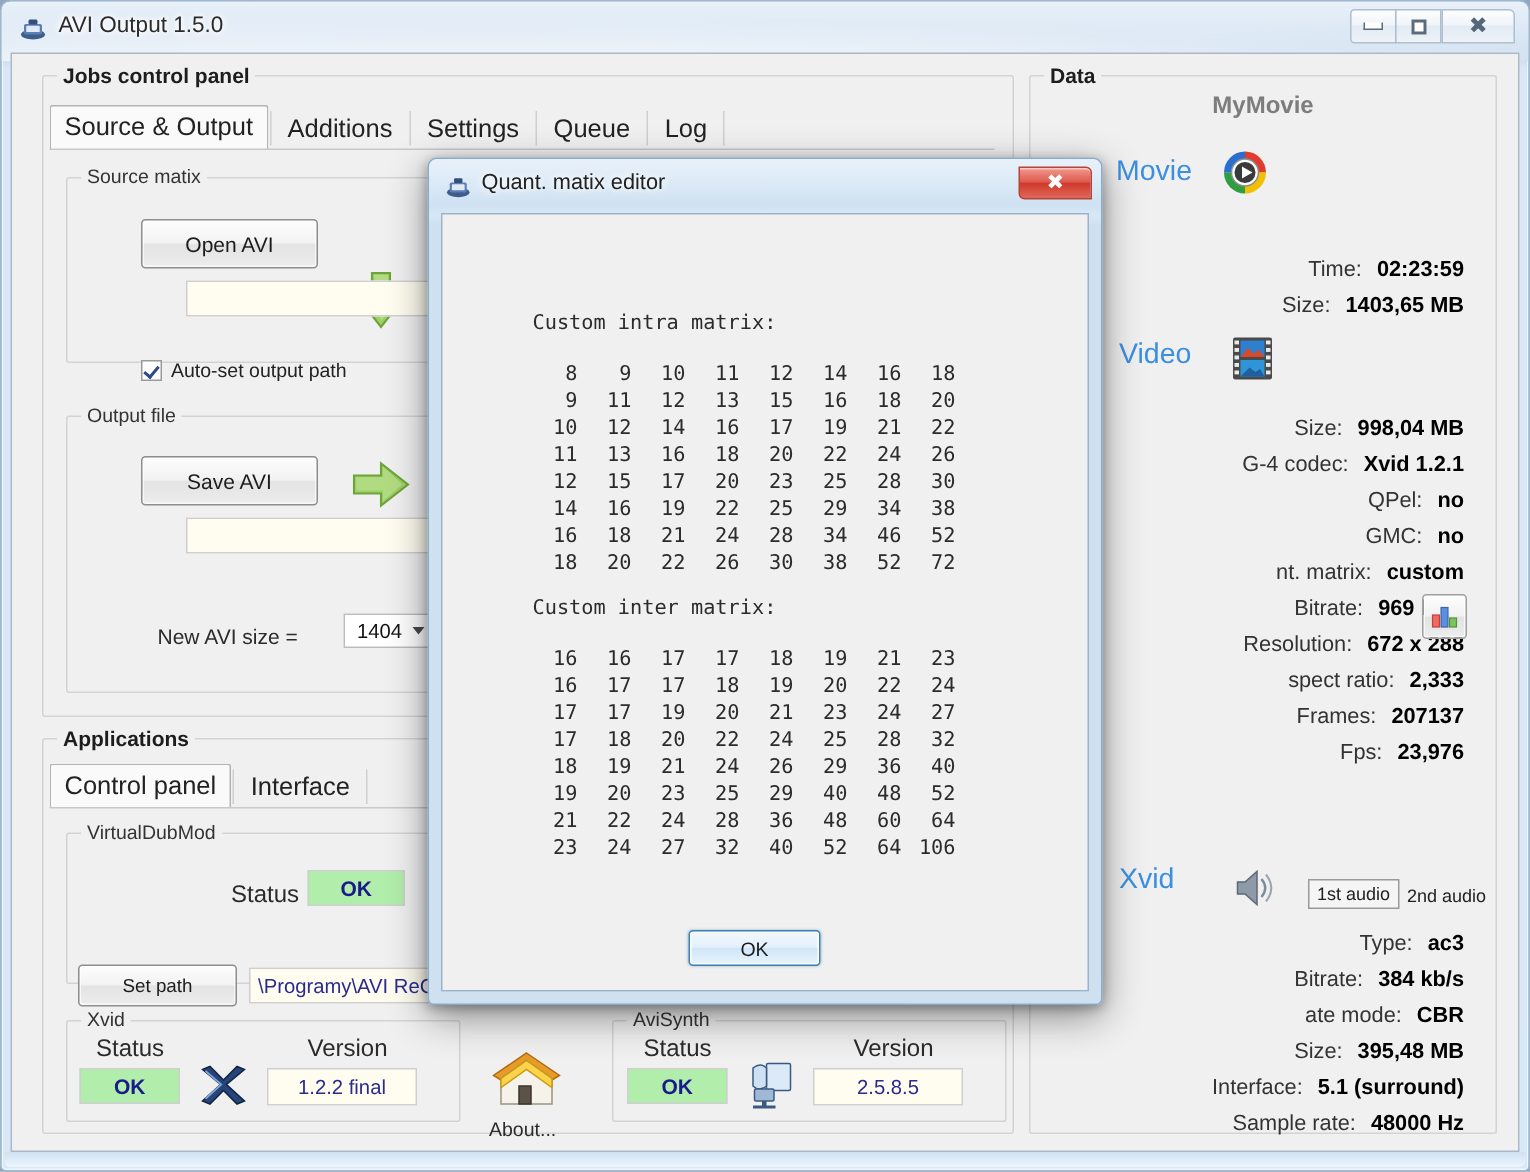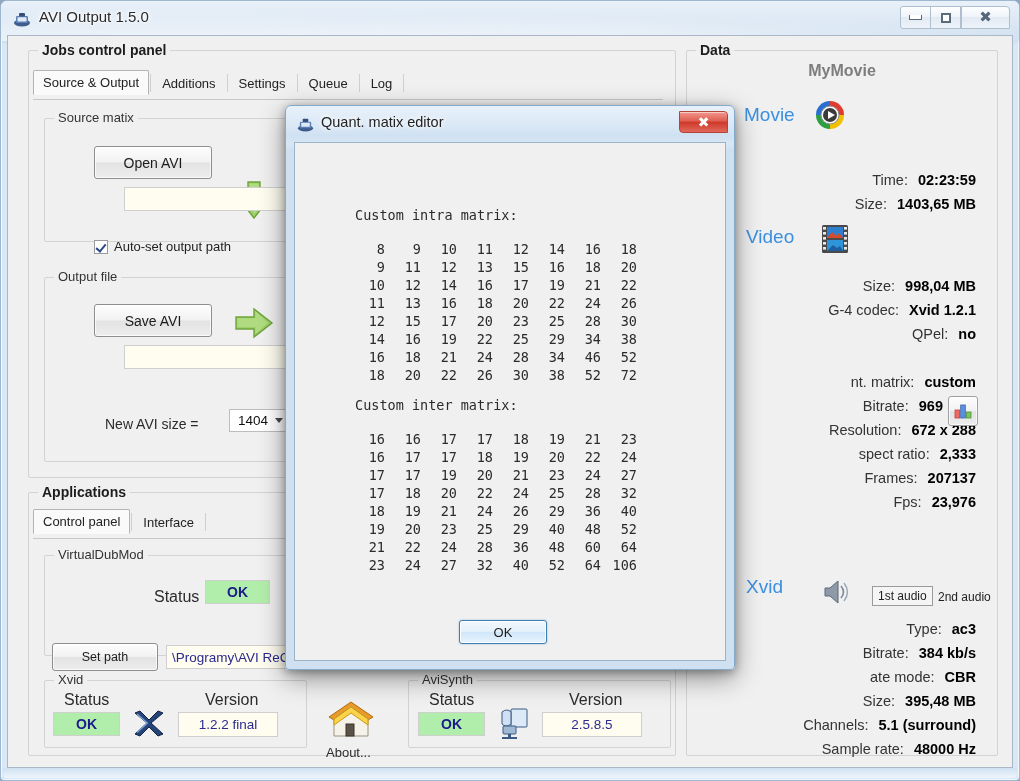--- a/index.html
+++ b/index.html
@@ -88,21 +88,21 @@
   .group > .legend {
     position: absolute; top: -9px; left: 9px;
     background: #f0f0f0; padding: 0 4px;
     font-size: 13px; color: #333;
   }
   .group.bold > .legend { font-weight: bold; font-size: 14px; color: #1d1d1d; }
 
   
   .tabstrip { position: absolute; display: flex; align-items: flex-end; }
   .tab {
-    font-size: 13px; color: #222;
+    font-size: 17px; color: #222;
     padding: 4px 9px 4px 9px;
     border: 1px solid transparent;
     border-bottom: none;
     white-space: nowrap;
     position: relative;
   }
   .tab.active {
     background: #fafafa;
     border: 1px solid #b4b4b4;
     border-bottom: 1px solid #fafafa;
@@ -487,20 +487,24 @@
         <span class="v">998,04 MB</span>
       </div>
       <div class="drow" style="left:678px; top:266px; width:290px; text-align:right;">
         <span class="k" style="margin-right: 6px;">G-4 codec:</span>
         <span class="v">Xvid 1.2.1</span>
       </div>
       <div class="drow" style="left:678px; top:290px; width:290px; text-align:right;">
         <span class="k" style="margin-right: 6px;">QPel:</span>
         <span class="v">no</span>
       </div>
+      <div class="drow" style="left:678px; top:314px; width:290px; text-align:right;">
+        <span class="k" style="margin-right: 6px;">GMC:</span>
+        <span class="v">no</span>
+      </div>
       <div class="drow" style="left:678px; top:338px; width:290px; text-align:right;">
         <span class="k" style="margin-right: 6px;">nt. matrix:</span>
         <span class="v">custom</span>
       </div>
       <div class="drow" style="left:678px; top:362px; width:290px; text-align:right;">
         <span class="k" style="margin-right: 6px;">Bitrate:</span>
         <span class="v">969 kb/s</span>
       </div>
       <div class="drow" style="left:678px; top:386px; width:290px; text-align:right;">
         <span class="k" style="margin-right: 6px;">Resolution:</span>
@@ -554,21 +558,21 @@
       </div>
       <div class="drow" style="left:678px; top:633px; width:290px; text-align:right;">
         <span class="k" style="margin-right: 6px;">ate mode:</span>
         <span class="v">CBR</span>
       </div>
       <div class="drow" style="left:678px; top:657px; width:290px; text-align:right;">
         <span class="k" style="margin-right: 6px;">Size:</span>
         <span class="v">395,48 MB</span>
       </div>
       <div class="drow" style="left:678px; top:681px; width:290px; text-align:right;">
-        <span class="k" style="margin-right: 6px;">Channels:</span>
+        <span class="k" style="margin-right: 6px;">Interface:</span>
         <span class="v">5.1 (surround)</span>
       </div>
       <div class="drow" style="left:678px; top:705px; width:290px; text-align:right;">
         <span class="k" style="margin-right: 6px;">Sample rate:</span>
         <span class="v">48000 Hz</span>
       </div>
 
     </div>
   </div>
 

